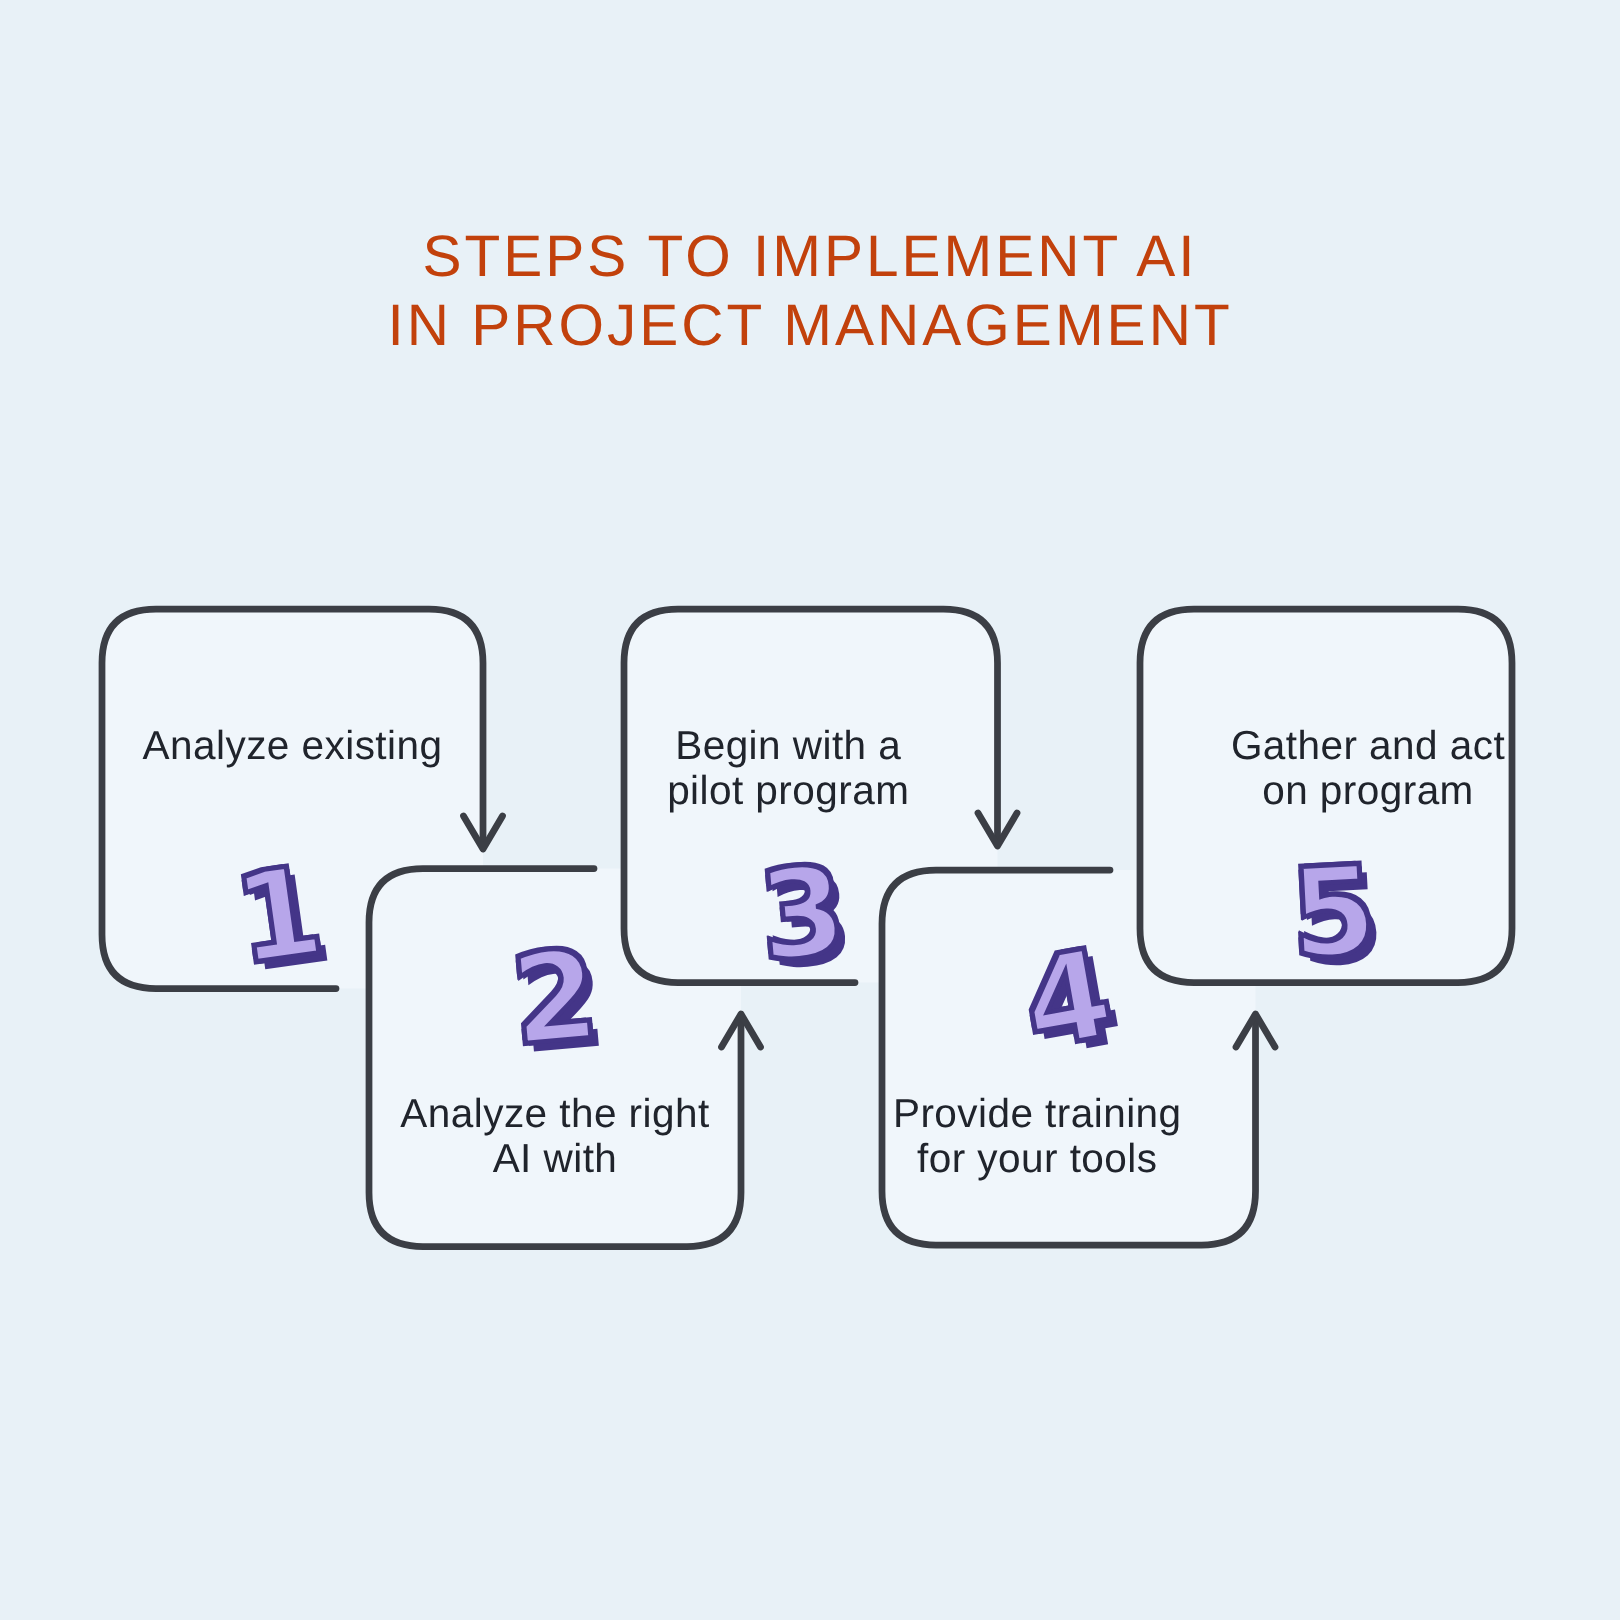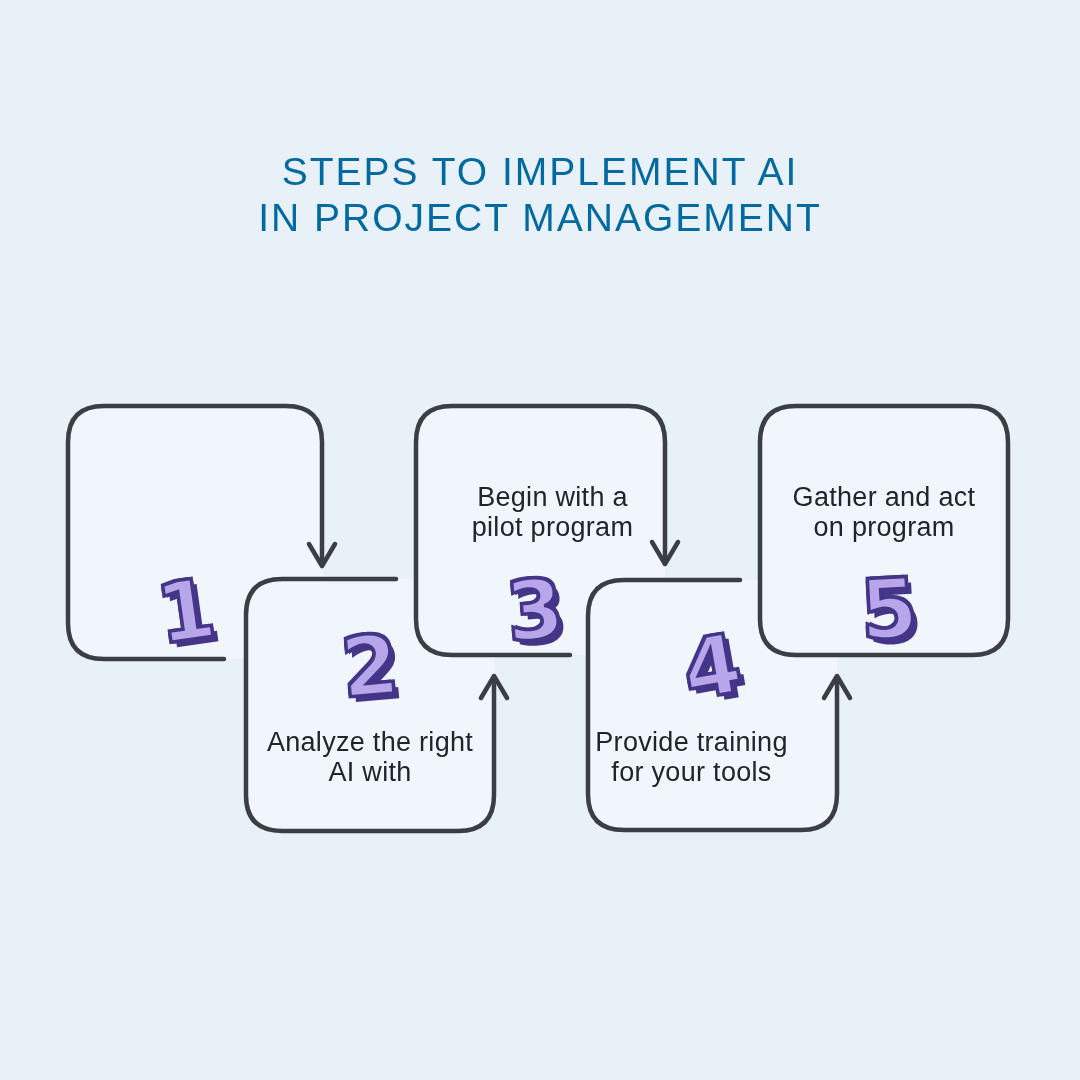--- a/index.html
+++ b/index.html
@@ -12,21 +12,21 @@
     font-family: "Liberation Sans", sans-serif;
   }
 
   
   .title {
     position: absolute;
     top: 149px;
     left: 0;
     width: 1080px;
     text-align: center;
-    color: #0369a1;
+    color: #c2410c;
     font-size: 39px;
     line-height: 46px;
     letter-spacing: 2px;
     font-weight: 500;
   }
   .title .t-line { display: block; }
 
   
   .flow {
     position: absolute;
@@ -47,23 +47,23 @@
     position: absolute;
     text-align: center;
     color: #20242c;
     font-size: 27px;
     line-height: 30px;
     letter-spacing: 0.3px;
   }
   .step-label .line { display: block; }
   .label-1 { left: 75px;  top: 482px; width: 240px; }
   .label-2 { left: 250px; top: 727px; width: 240px; }
-  .label-3 { left: 432px; top: 482px; width: 241px; }
+  .label-3 { left: 405px; top: 482px; width: 241px; }
   .label-4 { left: 592px; top: 727px; width: 199px; }
-  .label-5 { left: 764px; top: 482px; width: 240px; }
+  .label-5 { left: 764px; top: 482px; width: 240px; padding-left: 28px; }
 
   
   .step-num {
     position: absolute;
     font-family: "DejaVu Sans", sans-serif;
     font-weight: 700;
     font-size: 82px;
     color: #b7a6ea;
     -webkit-text-stroke: 3px #443588;
     text-shadow:
@@ -106,20 +106,21 @@
     <path class="box-stroke" d="M 570 655 H 452 Q 416 655 416 619 V 442 Q 416 406 452 406 H 629 Q 665 406 665 442 V 558"></path>
     <path class="arrow" d="M 652 542 L 665 564 L 678 542"></path>
 
     <path class="box-stroke" d="M 740 580 H 624 Q 588 580 588 616 V 794 Q 588 830 624 830 H 801 Q 837 830 837 794 V 682"></path>
     <path class="arrow" d="M 824 698 L 837 676 L 850 698"></path>
 
     <path class="box-stroke" d="M 796 406 H 972 Q 1008 406 1008 442 V 619 Q 1008 655 972 655 H 796 Q 760 655 760 619 V 442 Q 760 406 796 406 Z"></path>
   </svg>
 
   <div class="step-label label-1">
+    <span class="line">Analyze existing</span>
   </div>
   <div class="step-num num-1">1</div>
 
   <div class="step-label label-2">
     <span class="line">Analyze the right</span>
     <span class="line">AI with</span>
   </div>
   <div class="step-num num-2">2</div>
 
   <div class="step-label label-3">

